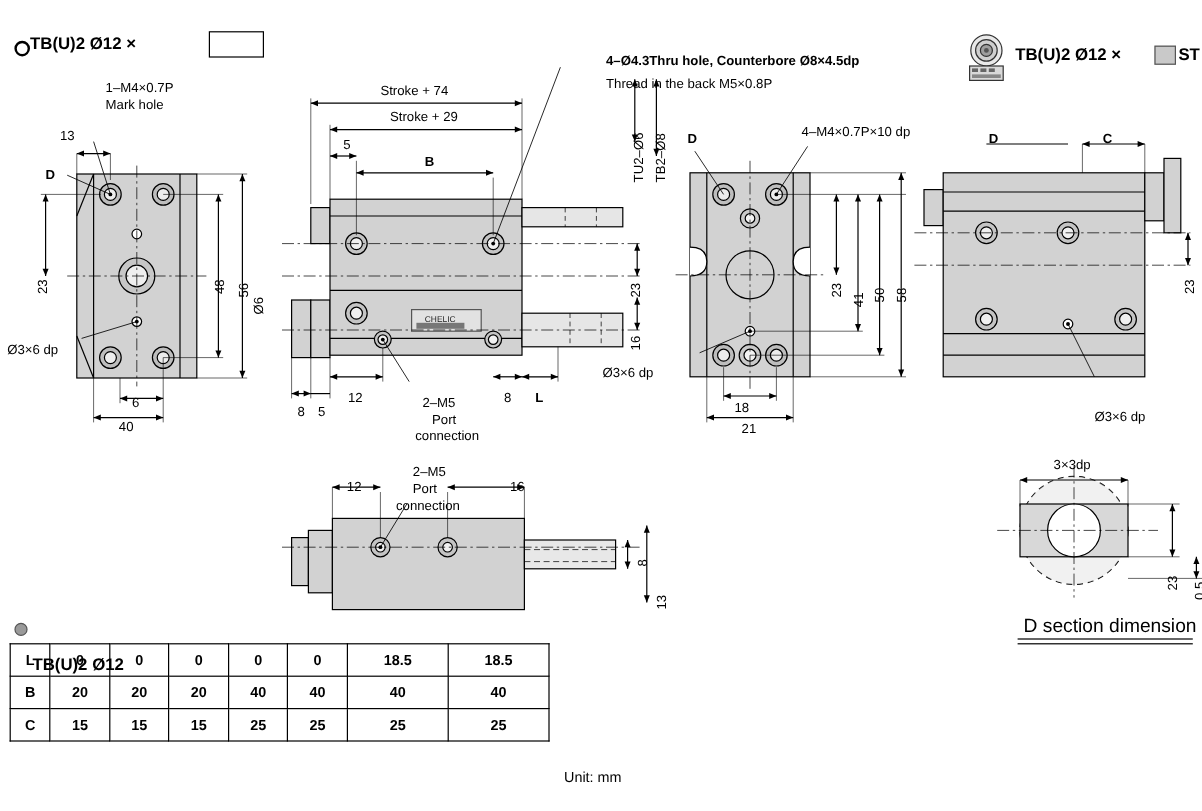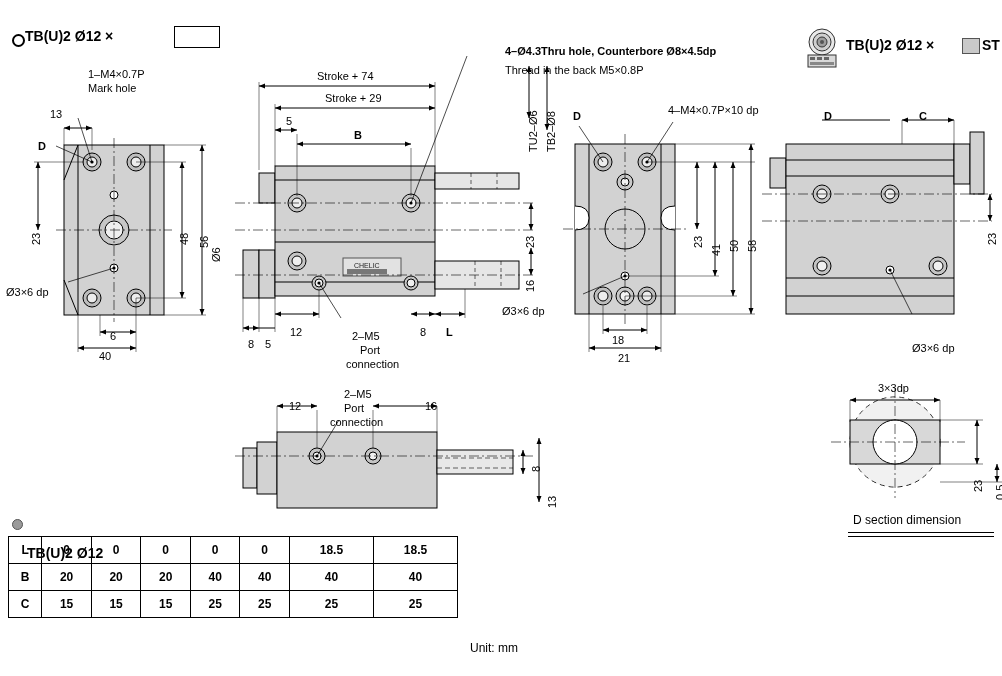--- a/index.html
+++ b/index.html
@@ -423,21 +423,21 @@
   <line x1="115" y1="38" x2="158" y2="38" stroke="#000" stroke-width="0.5"></line>
   <line x1="115" y1="82" x2="158" y2="82" stroke="#000" stroke-width="0.5"></line>
   <line x1="172" y1="82" x2="172" y2="100" stroke="#000"></line>
   <path d="M172 82 l-2.5 6 h5 z" fill="#000"></path>
     <path d="M172 100 l-2.5 -6 h5 z" fill="#000"></path>
   <line x1="115" y1="100" x2="178" y2="100" stroke="#000" stroke-width="0.5"></line>
 </svg>
 <div class="lbl" style="left:878px;top:382px;text-align:center;">3×3dp</div>
 <div class="vt" style="left:972px;top:492px;">23</div>
 <div class="vt" style="left:994px;top:500px;">0.5</div>
-<div class="lbl" style="left:853px;top:514px;font-size:12px;">D section dimension</div>
+<div class="lbl" style="left:853px;top:514px;font-size:16px;">D section dimension</div>
 <div class="ln hl" style="left:848px;top:532px;width:146px;height:1px;"></div>
 <div class="ln hl" style="left:848px;top:536px;width:146px;height:1px;"></div>
 
 <div class="dot" style="left:12px;top:519px;width:9px;height:9px;background:#9a9a9a;border:1px solid #555;"></div>
 <div class="ttl" style="left:27px;top:513px;margin-top:32px;">TB(U)2 Ø12</div>
 
 <table class="spec" style="left:8px;top:536px;width:450px;">
   <tbody>
   <tr>
     <td style="height:22px;">L</td>

